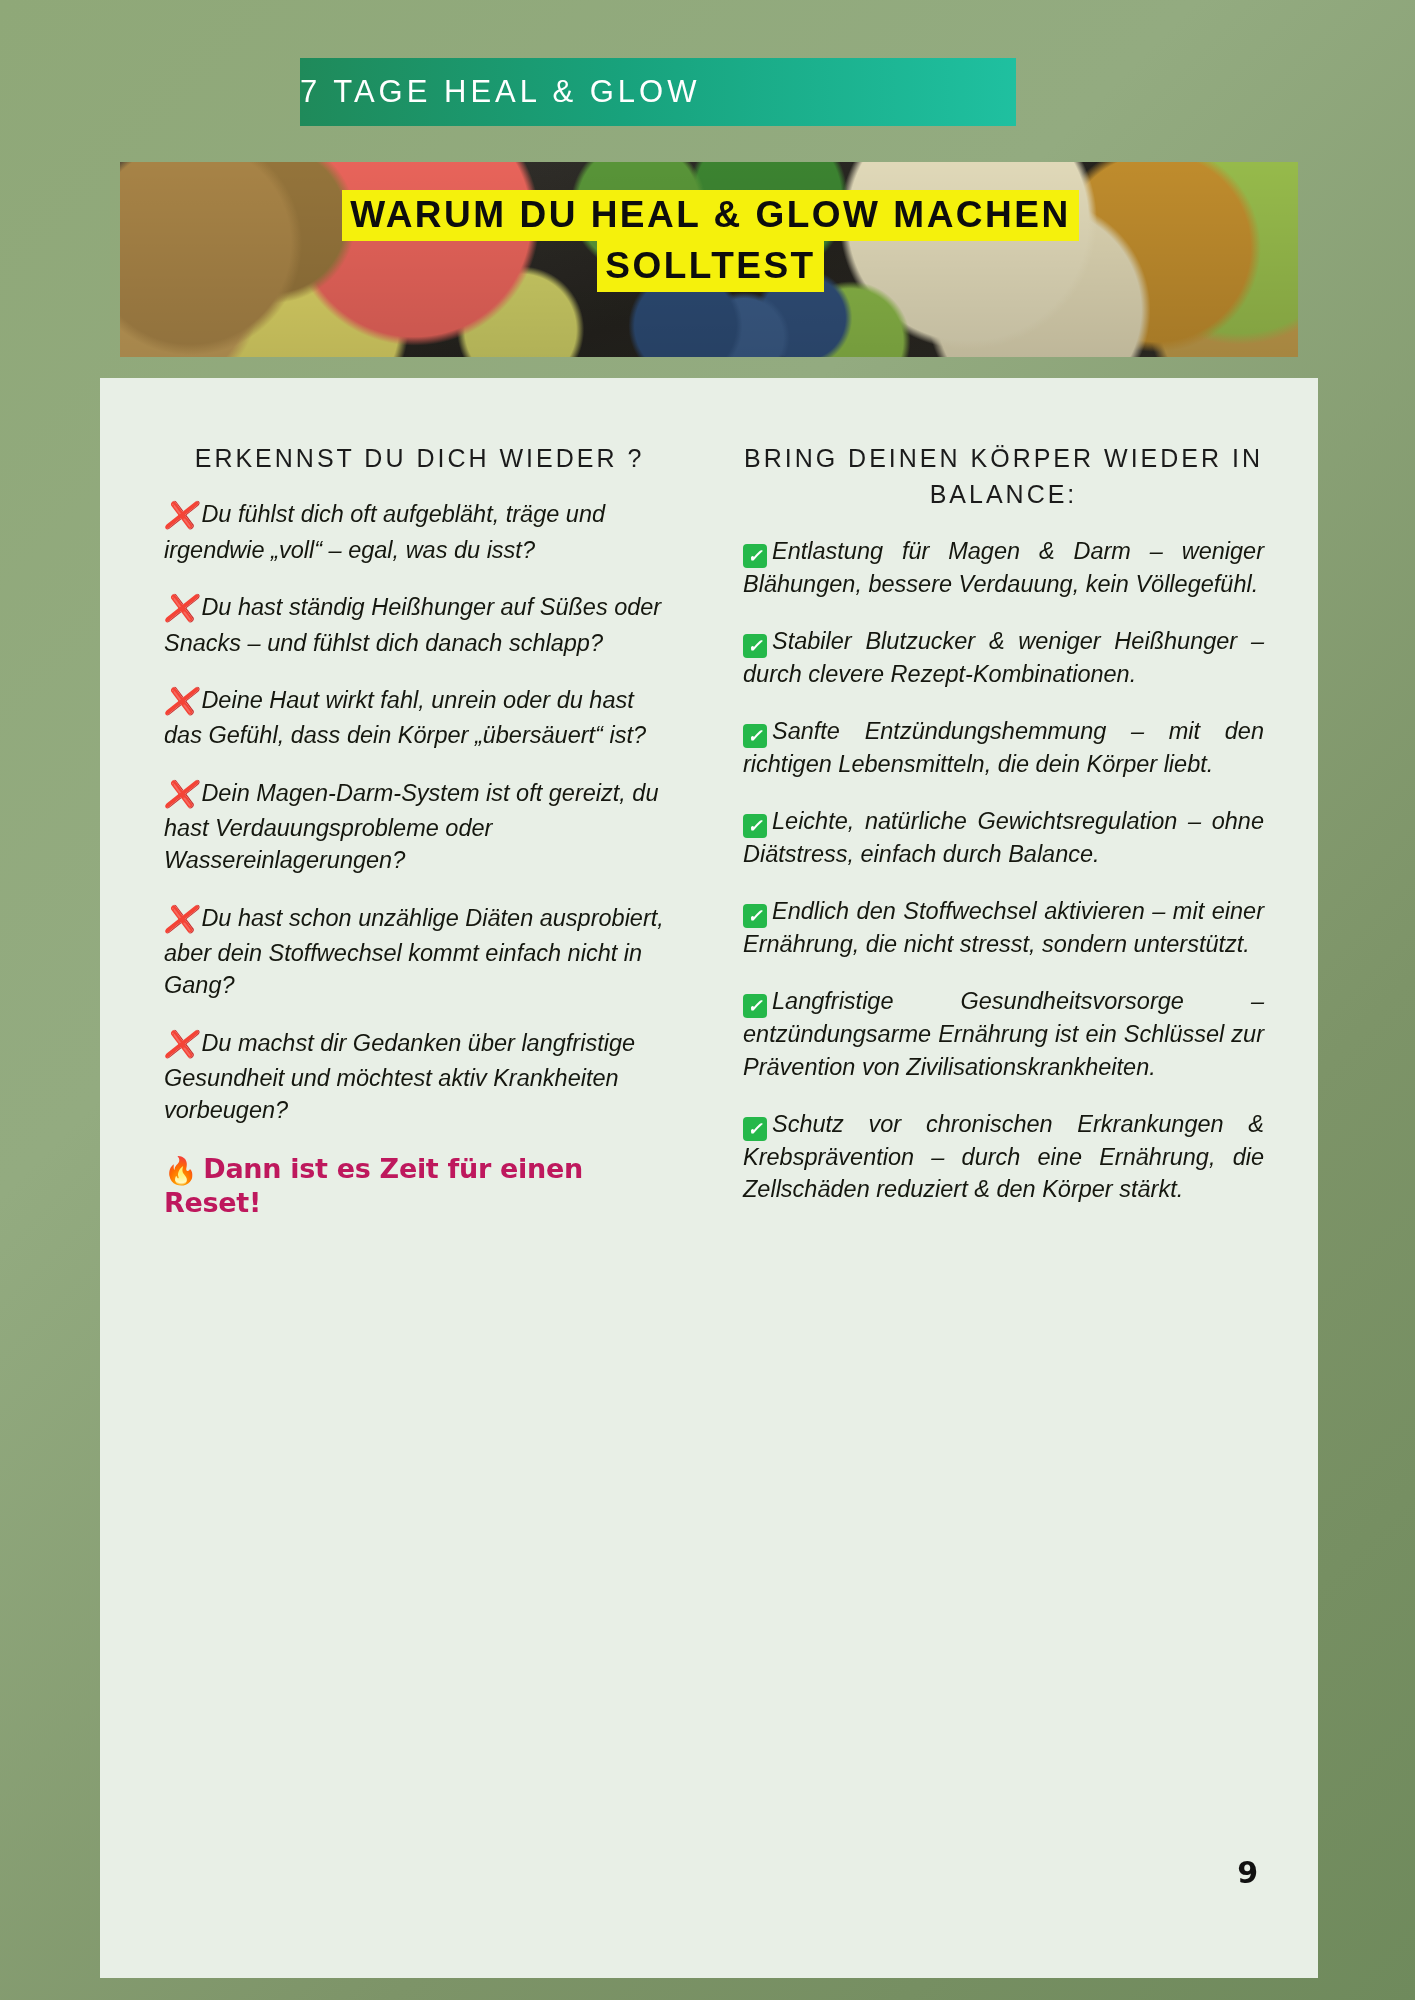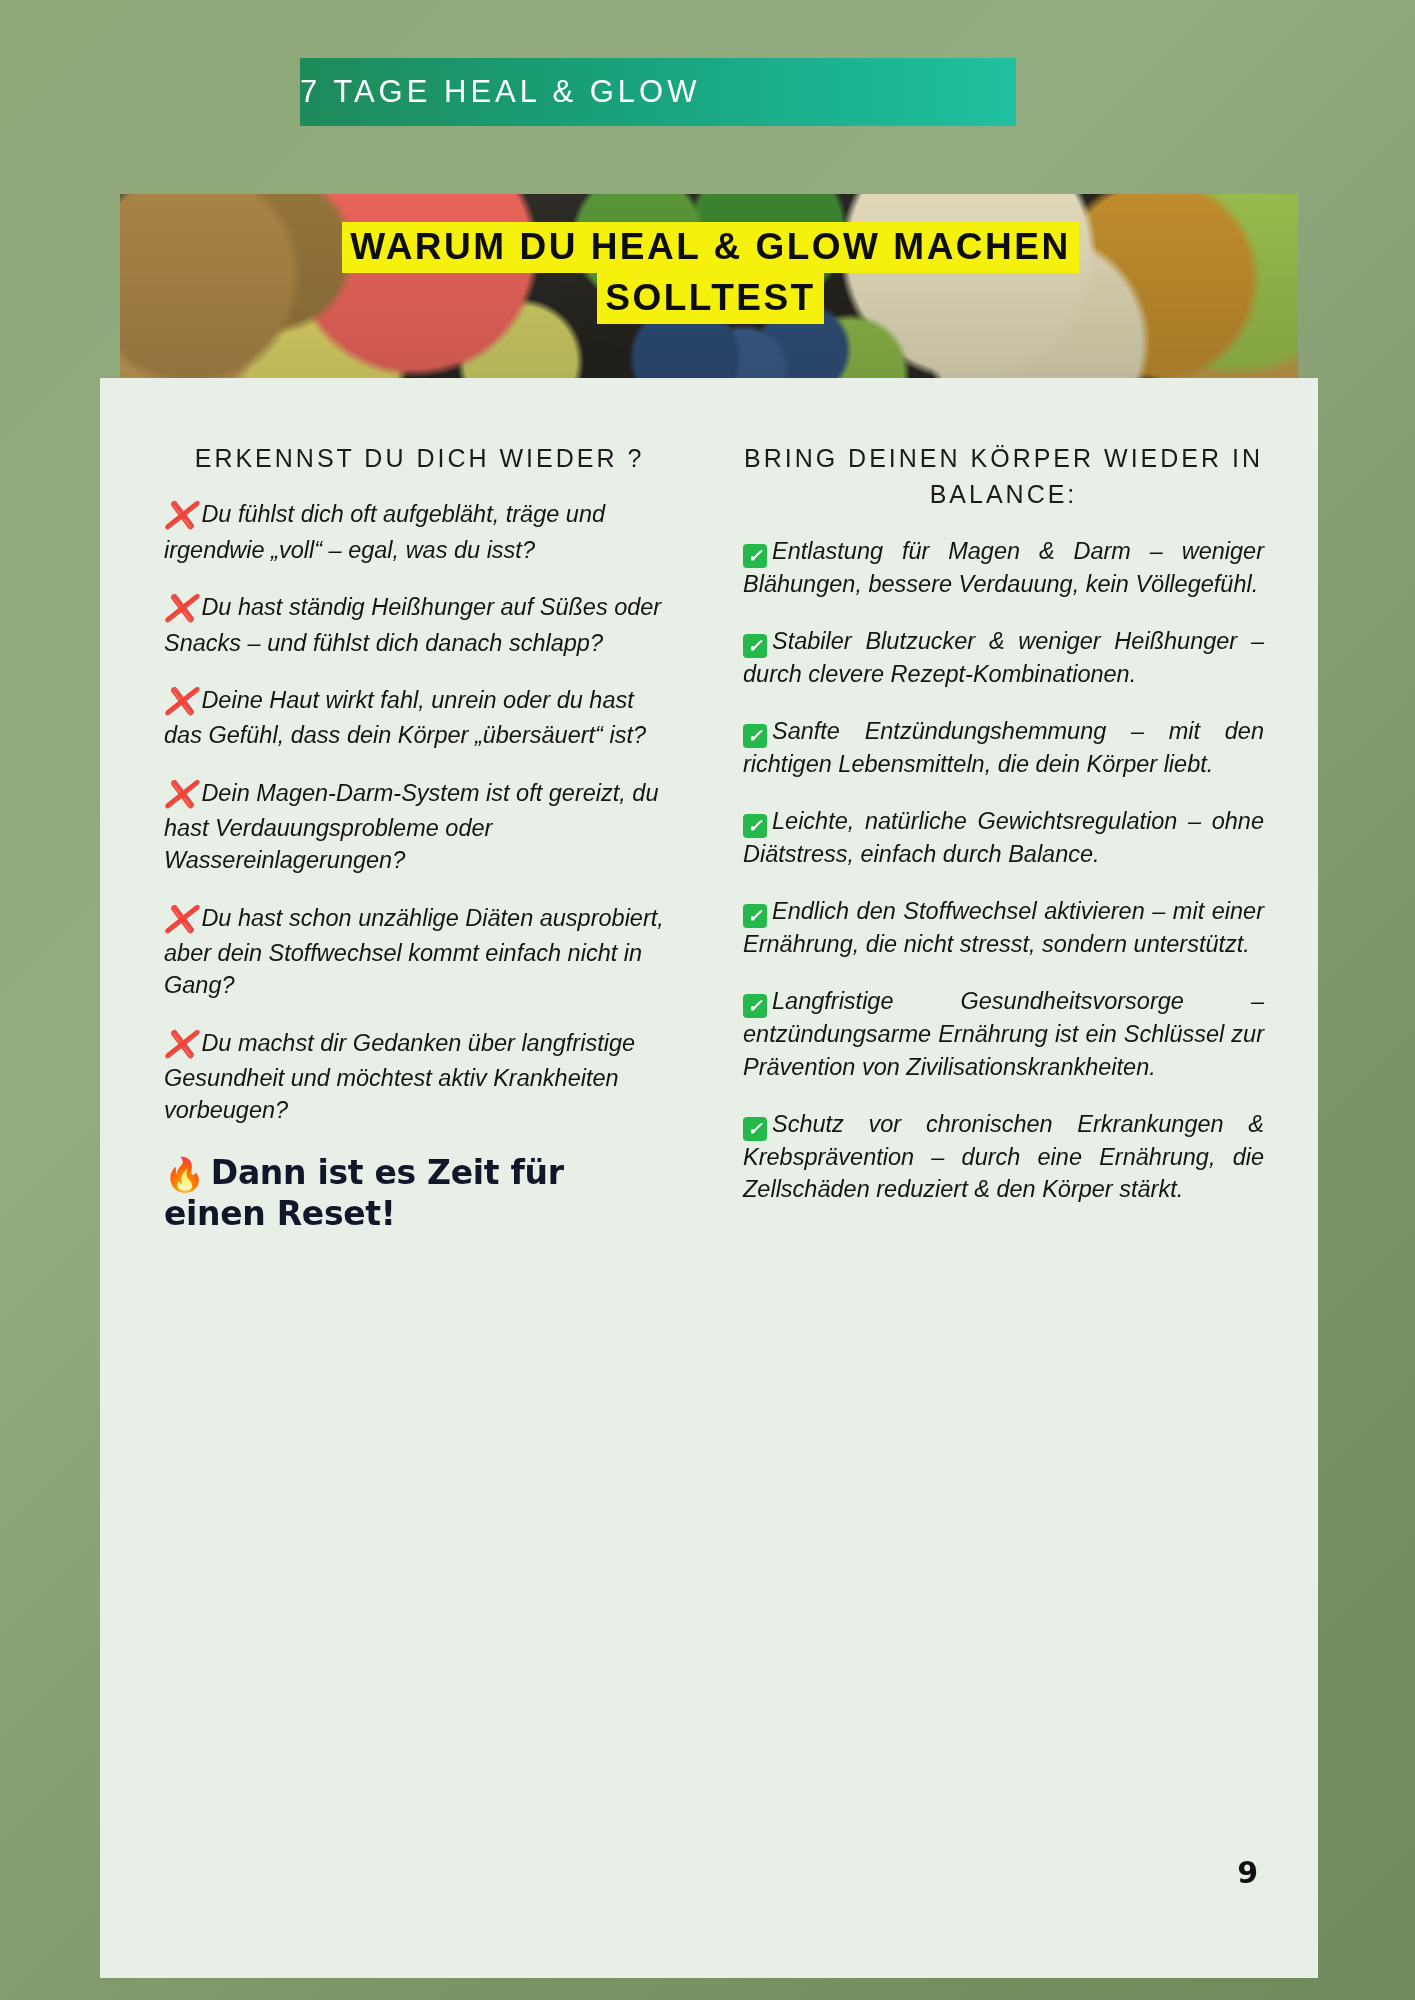--- a/index.html
+++ b/index.html
@@ -35,21 +35,20 @@
 
   
   .photo-strip {
     position: absolute;
     left: 120px;
     top: 162px;
     width: 1178px;
     height: 195px;
     overflow: hidden;
     background: #2e2b28;
-    margin-top: 32px;
   }
   .photo-bg {
     position: absolute;
     inset: 0;
     background:
       radial-gradient(circle at 6% 42%, #b08a4a 0 9%, rgba(176,138,74,0) 10%),
       radial-gradient(circle at 13% 30%, #9c7a3e 0 7%, rgba(156,122,62,0) 8%),
       radial-gradient(circle at 4% 72%, #caa35c 0 7%, rgba(202,163,92,0) 8%),
       radial-gradient(circle at 25% 30%, #f4695f 0 13%, rgba(244,105,95,0) 14%),
       radial-gradient(circle at 27% 42%, #f8837a 0 9%, rgba(248,131,122,0) 10%),
@@ -131,23 +130,23 @@
     font-size: 23.5px;
     line-height: 1.37;
     color: #15170f;
     margin-bottom: 25px;
     text-align: justify;
     font-style: italic;
   }
   .col-left .item { text-align: left; }
 
   .fire-line {
-    font-size: 33px;
-    font-weight: bold;
-    color: #0f172a;
+    font-size: 27px;
+    font-weight: bold;
+    color: #be185d;
     letter-spacing: -0.3px;
     margin-top: 26px;
     font-family: "DejaVu Sans", sans-serif;
   }
 
   .page-num {
     position: absolute;
     right: 60px;
     bottom: 88px;
     font-size: 30px;

